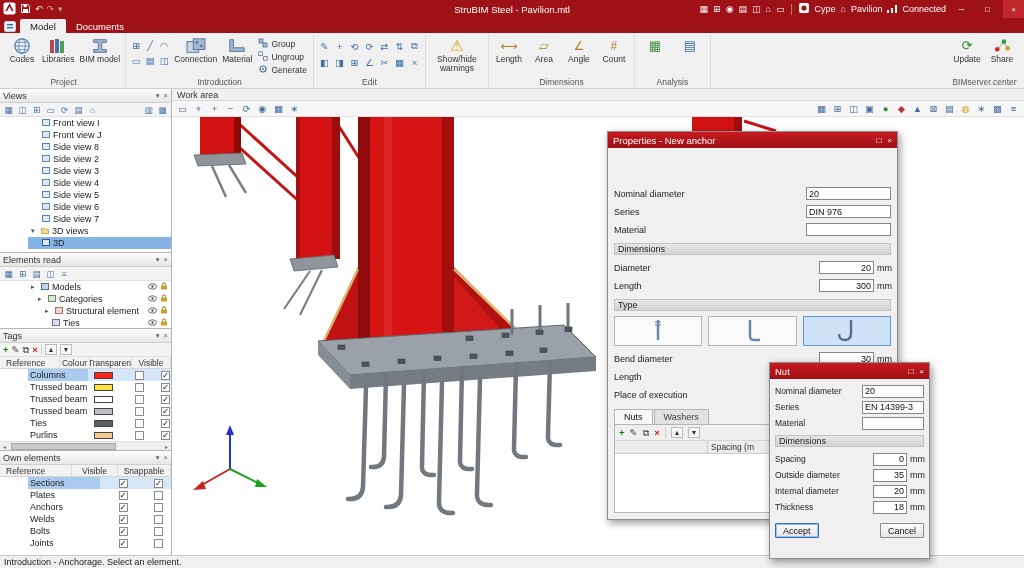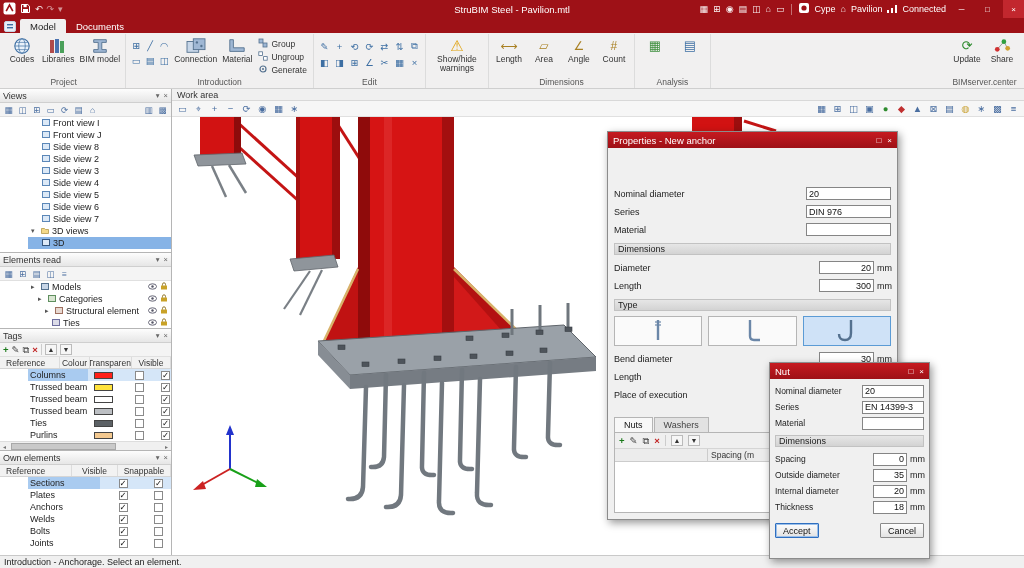--- a/index.html
+++ b/index.html
@@ -105,21 +105,21 @@
   .finput.num{text-align:right;}
   .w85{width:85px;} .w55{width:55px;} .w62{width:62px;} .w34{width:34px;}
   .unit{font-size:9px;margin-left:3px;width:14px;flex:0 0 auto;}
   .secbar{height:12px;flex:0 0 auto;background:linear-gradient(#e6e6e6,#d3d3d3);border:1px solid #c2c2c2;display:flex;align-items:center;padding-left:3px;font-size:9px;color:#222;margin:3px 0 5px;}
   .combo{height:15px;flex:0 0 auto;border:1px solid #858585;background:#fff;display:flex;align-items:center;padding-left:3px;font-size:9px;margin-bottom:5px;}
   .combo .arrowbox{margin-left:auto;width:13px;height:13px;background:#e8e8e8;border-left:1px solid #bbb;display:flex;align-items:center;justify-content:center;font-size:7px;color:#444;}
   .combo.small{width:120px;margin-left:auto;margin-bottom:0;}
   .typebtns{display:flex;gap:6px;margin:0 0 5px;flex:0 0 auto;}
   .typebtn{flex:1;height:30px;border:1px solid #b5b5b5;background:#fafafa;display:flex;align-items:center;justify-content:center;}
   .typebtn.sel{background:#cfe2f7;border:1px solid #5b9bd5;}
-  .dtabs{display:flex;margin-top:12px;flex:0 0 auto;}
+  .dtabs{display:flex;margin-top:4px;flex:0 0 auto;}
   .dtab{padding:2px 9px;font-size:9px;border:1px solid #b5b5b5;border-bottom:none;background:#e2e2e2;color:#444;margin-right:1px;}
   .dtab.active{background:#f8f8f8;color:#111;}
   .dpanel{flex:1;border:1px solid #b5b5b5;display:flex;flex-direction:column;min-height:0;background:#fff;}
   .ttoolbar{height:16px;flex:0 0 auto;background:#efefef;border-bottom:1px solid #d5d5d5;display:flex;align-items:center;gap:5px;padding:0 4px;}
   .ti{font-size:9.5px;color:#444;} .ti.add{color:#1a7a1a;font-weight:bold;} .ti.del{color:#c02020;font-weight:bold;}
   .ti.arrow{font-size:7px;color:#333;border:1px solid #bbb;background:#f6f6f6;width:12px;height:11px;display:flex;align-items:center;justify-content:center;}
   .tsep{width:1px;height:11px;background:#ccc;}
   .dtable-head{height:13px;flex:0 0 auto;background:#ececec;border-bottom:1px solid #ccc;display:flex;align-items:center;font-size:8.5px;color:#333;}
   .dth{margin-left:92px;border-left:1px solid #ccc;padding-left:3px;height:100%;display:flex;align-items:center;flex:1;white-space:nowrap;overflow:hidden;}
   .dtable-body{flex:1;background:#fff;}

